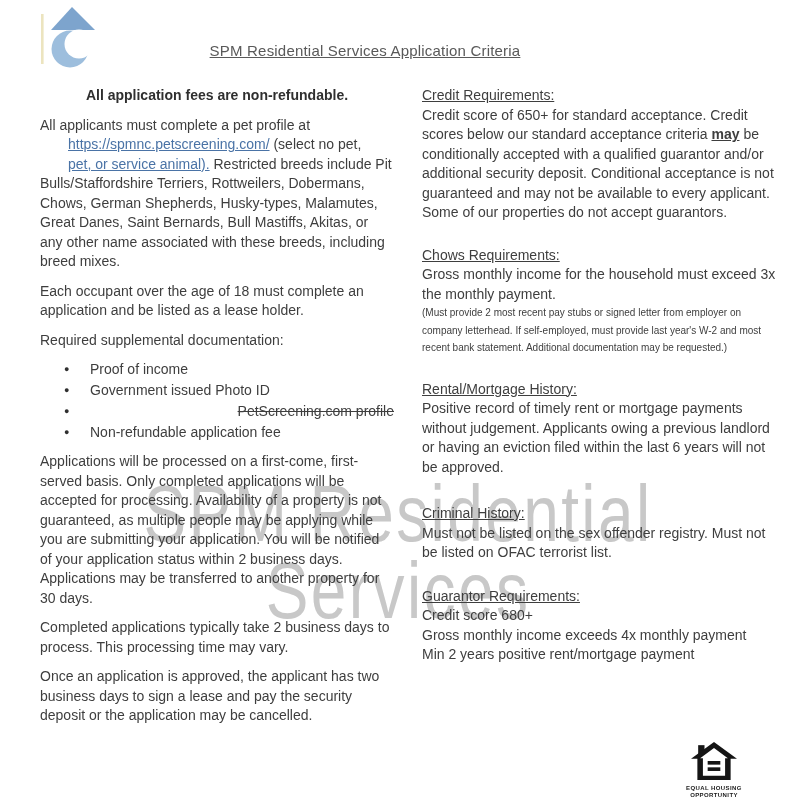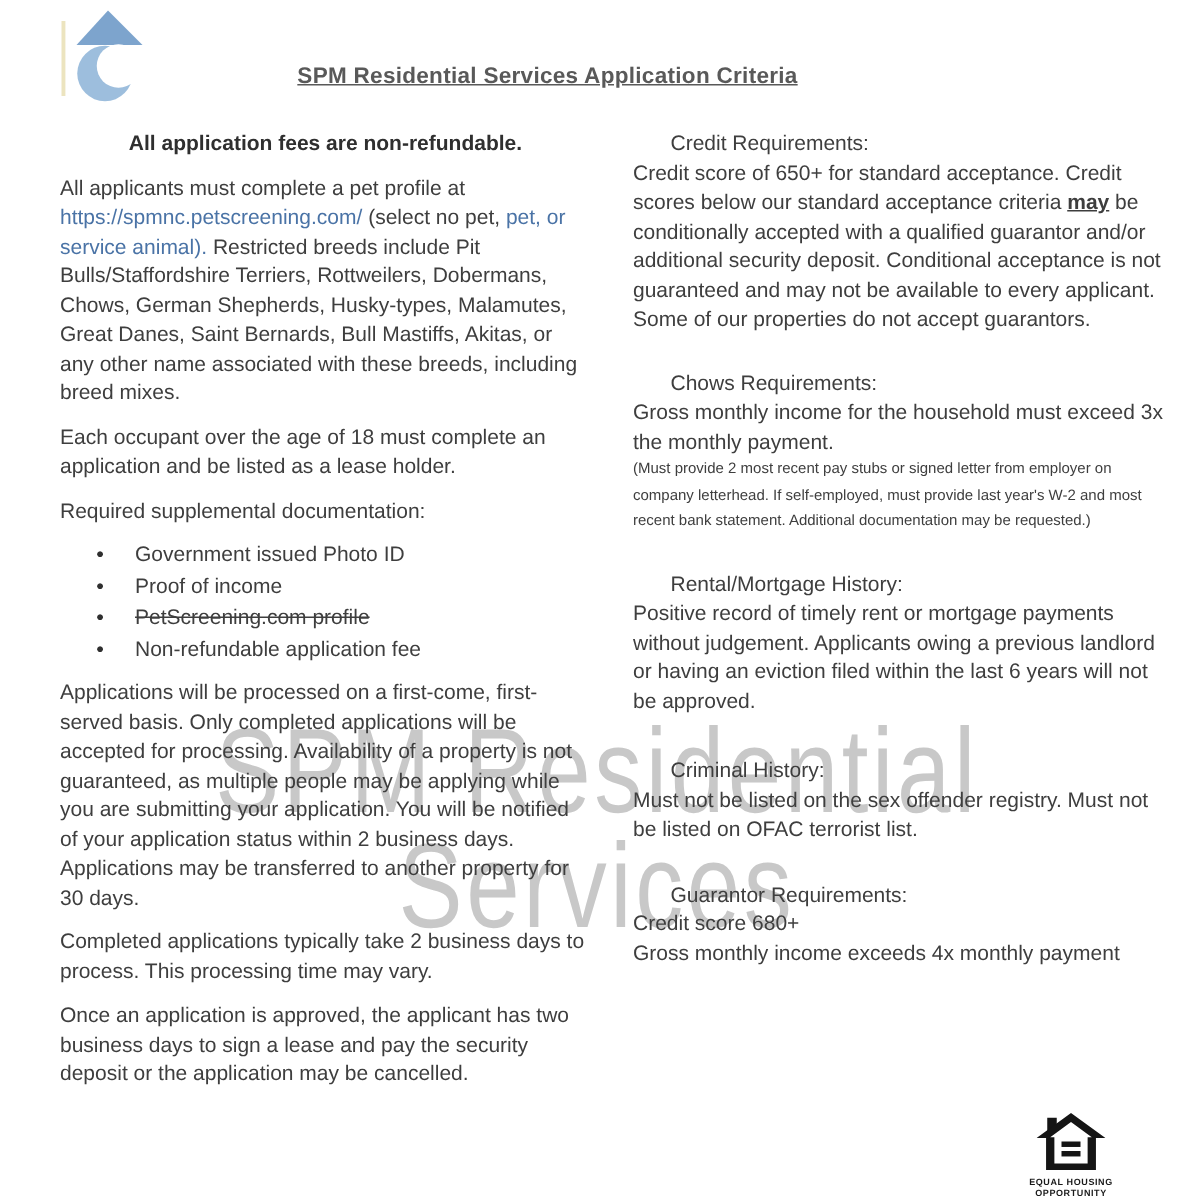--- a/index.html
+++ b/index.html
@@ -7,21 +7,21 @@
   .page {
     position:relative; width:796px; height:800px; margin:0 auto;
     background:#ffffff; overflow:hidden;
     font-family:"Liberation Sans", sans-serif;
     color:#3e3e3e;
   }
   
   .logo { position:absolute; left:38px; top:4px; }
   .doc-title {
     position:absolute; left:20px; top:42px; width:690px;
-    text-align:center; font-size:15px; font-weight:bold; color:#595959;
+    text-align:center; font-size:15px; font-weight:normal; color:#595959;
     text-decoration:underline; letter-spacing:.2px;
   }
   
   .watermark {
     position:absolute; left:0; width:796px; text-align:center;
     color:#b3b3b3; opacity:.72; white-space:nowrap;
     font-size:80px; letter-spacing:3px;
     transform:scaleX(.80); transform-origin:50% 50%;
     z-index:0; pointer-events:none;
   }
@@ -29,30 +29,30 @@
   .wm-line2 { top:545px; }
   
   .col {
     position:absolute; top:86px; z-index:1;
     font-size:14px; line-height:19.5px;
   }
   .col-left  { left:40px;  width:354px; }
   .col-right { left:422px; width:356px; }
   .col p { margin-bottom:10px; }
   .fees-notice { text-align:center; font-weight:bold; color:#2f2f2f; margin-bottom:11px; }
-  .link { color:#4a73a6; cursor:pointer; }
+  .link { color:#4a73a6; text-decoration:underline; cursor:pointer;margin-left:28px; }
   .bullets { list-style:none; margin:0 0 10px 0; }
   .bullets li { position:relative; padding-left:50px; line-height:19px; margin-bottom:2px; }
   .bullets li::before {
     content:"●"; position:absolute; left:24px; top:0;
     font-size:9px; color:#2f2f2f;
   }
-  .strike { text-decoration:line-through; }
+  .strike { text-decoration:line-through;text-align:right; }
   .section { margin-bottom:23px; }
-  .sec-head { margin-bottom:0;margin-left:25px; }
+  .sec-head { text-decoration:underline; margin-bottom:0; }
   .sec-note { font-size:10px; line-height:17.5px; }
   .bold-u { font-weight:bold; text-decoration:underline; }
   .plain-lines div { line-height:19.5px; }
   
   .eho { position:absolute; left:684px; top:742px; width:60px; text-align:center; z-index:1; }
   .eho-text {
     font-size:6px; font-weight:bold; color:#1a1a1a; line-height:6.5px;
     letter-spacing:.4px; margin-top:1px;
   }
 </style>
@@ -77,22 +77,22 @@
 
   <div class="col col-left">
     <p class="fees-notice">All application fees are non-refundable.</p>
 
     <p><span>All applicants must complete a pet profile at </span><a class="link">https://spmnc.petscreening.com/</a><span> (select no pet, </span><a class="link">pet, or service animal).</a><span> Restricted breeds include Pit Bulls/Staffordshire Terriers, Rottweilers, Dobermans, Chows, German Shepherds, Husky-types, Malamutes, Great Danes, Saint Bernards, Bull Mastiffs, Akitas, or any other name associated with these breeds, including breed mixes.</span></p>
 
     <p>Each occupant over the age of 18 must complete an application and be listed as a lease holder.</p>
 
     <p style="margin-bottom:10px;">Required supplemental documentation:</p>
     <ul class="bullets">
+      <li>Proof of income</li>
       <li>Government issued Photo ID</li>
-      <li>Proof of income</li>
       <li class="strike">PetScreening.com profile</li>
       <li>Non-refundable application fee</li>
     </ul>
 
     <p>Applications will be processed on a first-come, first-served basis. Only completed applications will be accepted for processing. Availability of a property is not guaranteed, as multiple people may be applying while you are submitting your application. You will be notified of your application status within 2 business days. Applications may be transferred to another property for 30 days.</p>
     <p>Completed applications typically take 2 business days to process. This processing time may vary.</p>
     <p>Once an application is approved, the applicant has two business days to sign a lease and pay the security deposit or the application may be cancelled.</p>
   </div>
 
   <div class="col col-right">
@@ -115,20 +115,21 @@
 
     <div class="section" style="margin-top:27px;">
       <div class="sec-head">Criminal History:</div>
       <div>Must not be listed on the sex offender registry. Must not be listed on OFAC terrorist list.</div>
     </div>
 
     <div class="section plain-lines" style="margin-top:24px;">
       <div class="sec-head">Guarantor Requirements:</div>
       <div>Credit score 680+</div>
       <div>Gross monthly income exceeds 4x monthly payment</div>
+      <div>Min 2 years positive rent/mortgage payment</div>
     </div>
 
   </div>
 
   <div class="eho">
     <svg width="46" height="38" viewBox="0 0 58 48">
       <rect x="9" y="4" width="8" height="14" fill="#151515"></rect>
       <polygon points="29,0 58,21 50,21 50,48 8,48 8,21 0,21" fill="#151515"></polygon>
       <polygon points="29,7.5 46.5,20.5 43,20.5 43,42.5 15,42.5 15,20.5 11.5,20.5" fill="#ffffff"></polygon>
       <rect x="21" y="24" width="16" height="4.6" fill="#151515"></rect>

